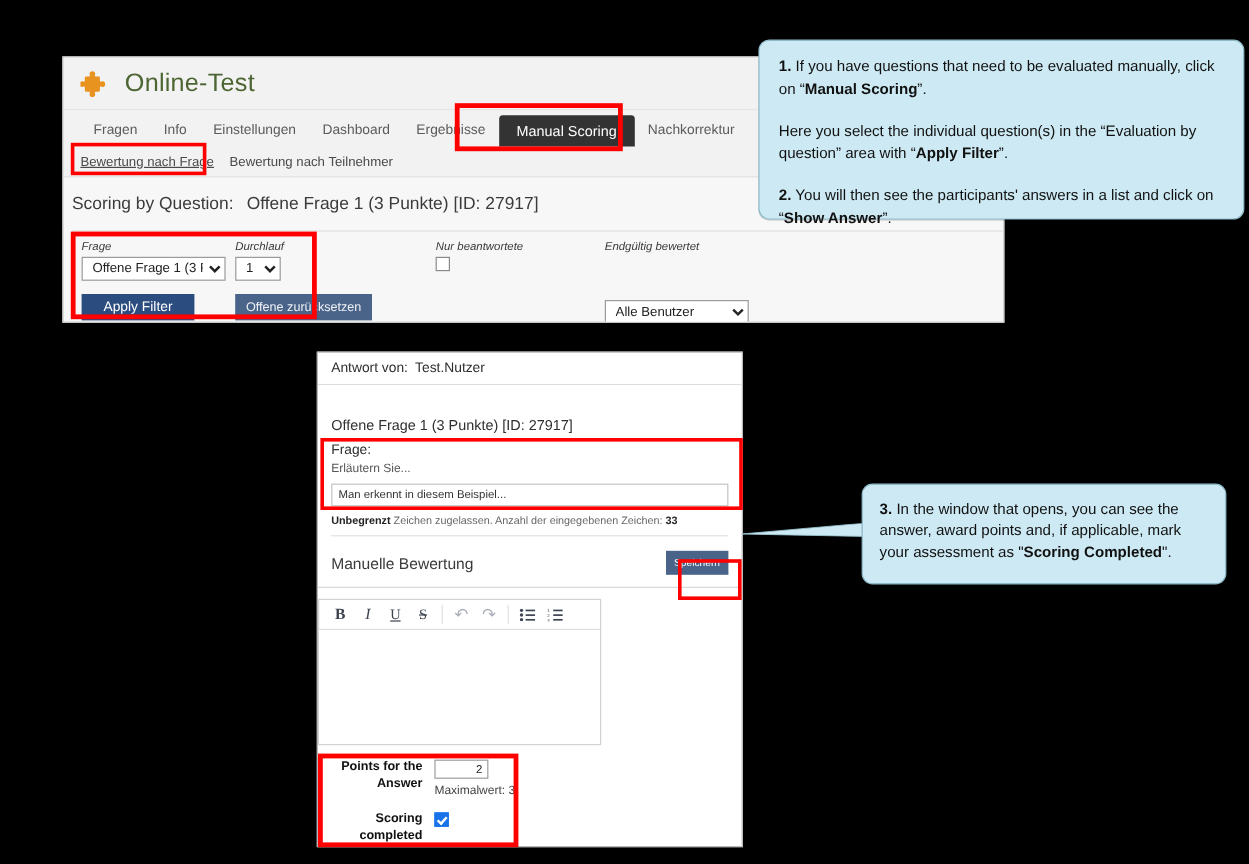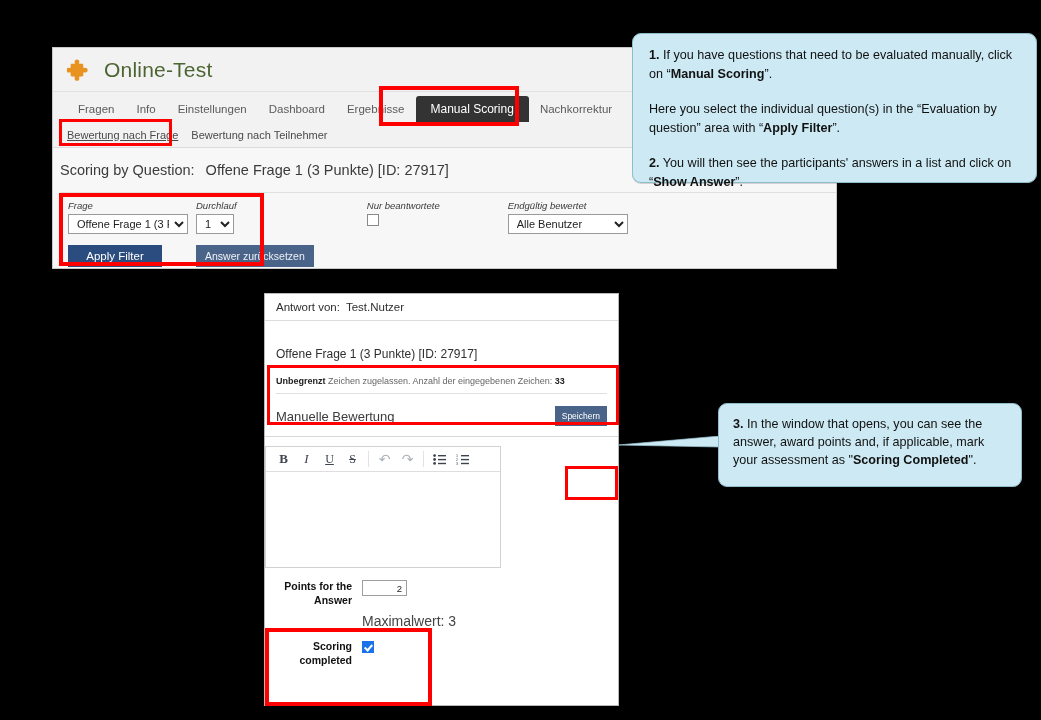--- a/index.html
+++ b/index.html
@@ -268,21 +268,21 @@
     width: 45px; height: 16px;
     border: 1px solid #9e9e9e;
     background: #fff;
     font-size: 9.5px;
     text-align: right;
     padding-right: 4px;
     box-sizing: border-box;
     display: flex; align-items: center; justify-content: flex-end;
     color: #222;
   }
-  .maxval { font-size: 14px; color: #444; margin-top: 17px; }
+  .maxval { font-size: 10px; color: #444; margin-top: 5px; }
   #completed-row { display: flex; align-items: flex-start; padding-top: 11px; }
   #completed-label {
     width: 97px; flex: none; text-align: right; padding-right: 10px;
     font-size: 10.5px; color: #111; font-weight: bold; line-height: 1.3;
     box-sizing: border-box;
   }
   .cb-checked {
     width: 12px; height: 12px;
     background: #1a73e8;
     border: 1px solid #1a73e8;
@@ -388,29 +388,29 @@
         <option>Offene Frage 1 (3 Punkte)</option>
       </select>
       <button class="btn-primary" style="margin-top:11px;width:94px;">Apply Filter</button>
     </div>
 
     <div class="field-group" style="margin-left:8px;">
       <span class="field-label">Durchlauf</span>
       <select class="sel-ctrl" style="width:38px;">
         <option>1</option>
       </select>
-      <button class="btn-secondary" style="margin-top:11px;">Answer zurücksetzen</button>
+      <button class="btn-secondary" style="margin-top:11px;">Offene zurücksetzen</button>
     </div>
 
     <div class="field-group" style="margin-left:53px;">
       <span class="field-label">Nur beantwortete</span>
       <span class="cb"></span>
     </div>
 
-    <div class="field-group" style="margin-left:68px;">
+    <div class="field-group" style="margin-left:68px;gap:36px;">
       <span class="field-label">Endgültig bewertet</span>
       <select class="sel-ctrl" style="width:120px;">
         <option>Alle Benutzer</option>
       </select>
     </div>
   </div>
 </div>
 
 <div class="hl" style="left:379px; top:86px; width:140px; height:40px;"></div>
 <div class="hl hl-thin" style="left:59px; top:119px; width:113px; height:27px;"></div>
@@ -418,20 +418,25 @@
 
 <div id="answer-panel">
   <div id="answer-head">
     <span>Antwort von:</span>
     <span>Test.Nutzer</span>
   </div>
 
   <div id="answer-body">
     <div id="q-title">Offene Frage 1 (3 Punkte) [ID: 27917]</div>
 
+    <div>
+      <div class="frage-label">Frage:</div>
+      <div class="frage-text">Erläutern Sie...</div>
+      <div class="answer-box">Man erkennt in diesem Beispiel...</div>
+    </div>
 
     <div class="charcount">
       <b>Unbegrenzt</b><span> Zeichen zugelassen. Anzahl der eingegebenen Zeichen: </span><b>33</b>
     </div>
   </div>
 
   <div id="manual-head">
     <span id="manual-head-title">Manuelle Bewertung</span>
     <button class="btn-save">Speichern</button>
   </div>

